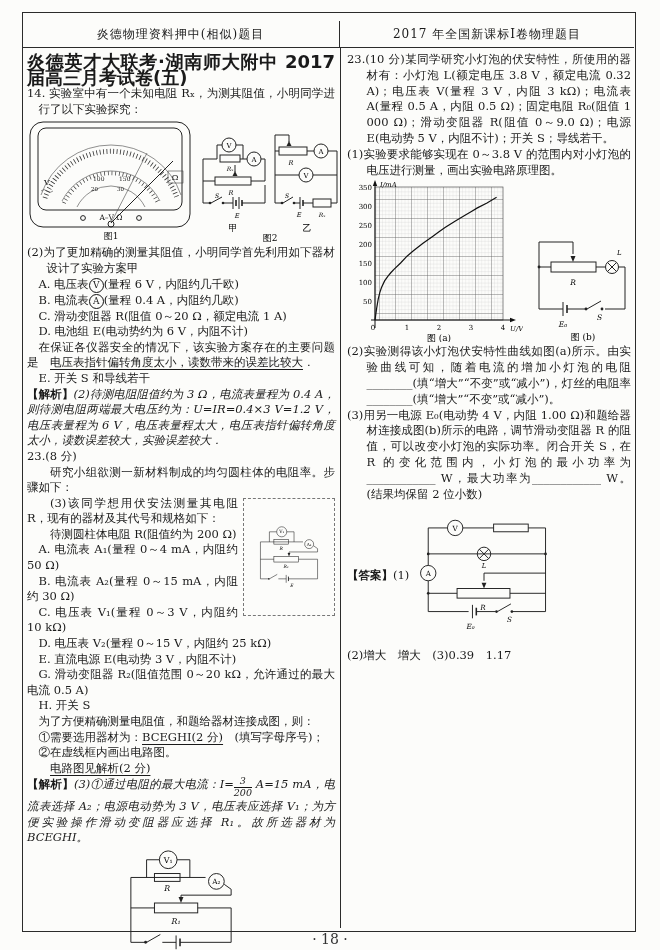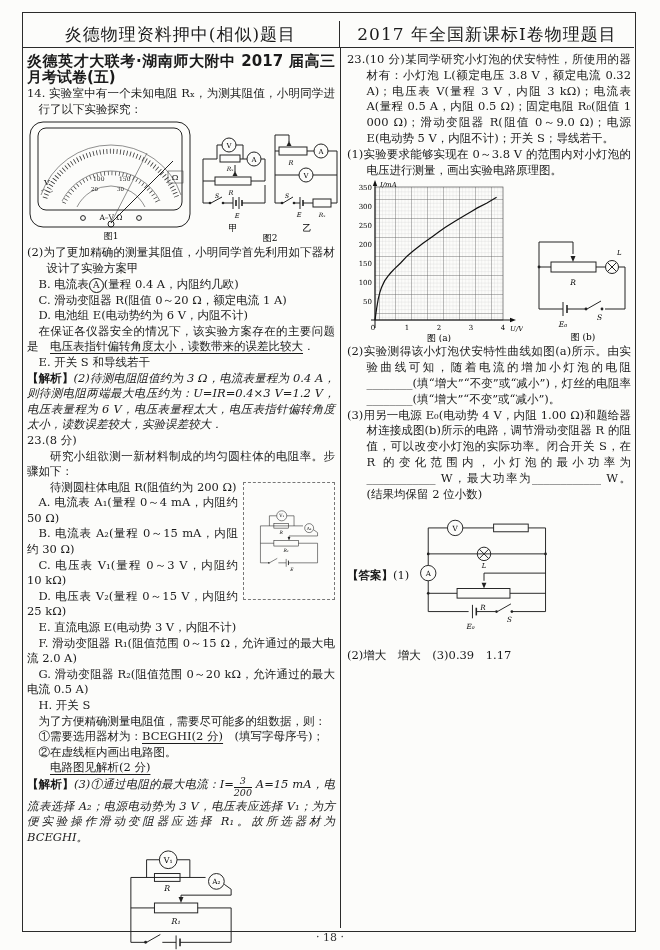--- a/index.html
+++ b/index.html
@@ -1,46 +1,46 @@
 <!DOCTYPE html>
 <html><head>
 <meta charset="utf-8">
 <style>
   html,body{margin:0;padding:0;}
   body{width:660px;height:950px;position:relative;background:#fcfcfa;
        font-family:"DejaVu Serif","Liberation Serif",serif;color:#1a1a1a;}
   .page-border{position:absolute;left:22px;top:12px;width:612px;height:918px;border:1.5px solid #2b2b2b;}
   .header-row{position:absolute;left:22px;top:12px;width:612px;height:36px;display:flex;border-bottom:1.5px solid #2b2b2b;box-sizing:border-box;}
-  .header-cell{display:flex;align-items:center;justify-content:center;font-size:17px;letter-spacing:1px;margin-top:9px;}
+  .header-cell{display:flex;align-items:center;justify-content:center;font-size:12px;letter-spacing:1px;margin-top:9px;}
   .header-cell.l{width:318px;border-right:1.5px solid #2b2b2b;box-sizing:border-box;}
   .header-cell.r{flex:1;}
   .col-divider{position:absolute;left:340px;top:48px;height:880px;border-left:1.5px solid #2b2b2b;}
   .left-col{position:absolute;left:27px;top:52px;width:308px;font-size:11.5px;line-height:15.6px;}
   .right-col{position:absolute;left:347px;top:52px;width:284px;font-size:11.5px;line-height:15.8px;}
   p{margin:0;text-align:justify;}
-  .sec-title{font-family:"DejaVu Sans","Liberation Sans",sans-serif;font-weight:bold;font-size:15px;margin:2px 0 1px 0;}
+  .sec-title{font-family:"DejaVu Sans","Liberation Sans",sans-serif;font-weight:bold;font-size:18px;margin:2px 0 1px 0;}
   .blabel{font-family:Liberation Serif, serif;font-weight:bold;}
   .kai{font-style:italic;}
   .hang1{padding-left:1em;text-indent:-1em;}
   .hang16{padding-left:1.7em;text-indent:-1.7em;}
   .sub1{padding-left:1.7em;}
   .ind1{text-indent:1em;}
   .ind2{text-indent:2em;}
   .ul{text-decoration:underline;text-underline-offset:3px;}
   .circ{display:inline-block;width:13px;height:13px;border:1px solid #111;border-radius:50%;
         text-align:center;line-height:12px;font-size:9px;text-indent:0;}
   .frac{display:inline-block;vertical-align:-0.85em;text-align:center;font-size:9.5px;line-height:1.15;}
   .frac .num{display:block;border-bottom:1px solid #111;padding:0 3px;}
   .fig-row{display:flex;align-items:flex-end;gap:4px;margin:2px 0 2px 0;}
   .dashed-box{float:right;width:90px;height:116px;border:1px dashed #777;margin:2px 0 2px 5px;
               display:flex;align-items:center;justify-content:center;}
   .center{display:flex;justify-content:center;}
   .graph-row{display:flex;align-items:flex-end;gap:6px;margin:2px 0;}
   .answer-row{display:flex;align-items:center;}
-  .page-num{position:absolute;left:0;top:931px;width:660px;text-align:center;font-size:11px;color:#333;}
+  .page-num{position:absolute;left:0;top:931px;width:660px;text-align:center;font-size:14px;color:#333;}
   svg{display:block;}
   svg text{font-family:"DejaVu Serif","Liberation Serif",serif;}
   .w{stroke:#222;stroke-width:1;fill:none;}
   .w2{stroke:#222;stroke-width:1.6;fill:none;}
   .thin{stroke:#444;stroke-width:.6;fill:none;}
 </style>
 </head>
 <body>
 
 <div class="page-border"></div>
@@ -145,20 +145,21 @@
         <text x="125" y="98" font-size="6" font-style="italic" text-anchor="middle">Rₓ</text>
         <polyline points="134,84 140,84 140,56" class="w"></polyline>
         <polyline points="78,32 78,56" class="w"></polyline>
         <text x="110" y="112" font-size="9" text-anchor="middle">乙</text>
         <text x="73" y="122" font-size="9" text-anchor="middle">图2</text>
       </svg>
     </div>
   </div>
 
   <p class="hang16">(2)为了更加精确的测量其阻值，小明同学首先利用如下器材设计了实验方案甲</p>
+  <p class="ind1"><span>A. 电压表</span><span class="circ">V</span><span>(量程 6 V，内阻约几千欧)</span></p>
   <p class="ind1"><span>B. 电流表</span><span class="circ">A</span><span>(量程 0.4 A，内阻约几欧)</span></p>
   <p class="ind1">C. 滑动变阻器 R(阻值 0～20 Ω，额定电流 1 A)</p>
   <p class="ind1">D. 电池组 E(电动势约为 6 V，内阻不计)</p>
   <p class="ind1"><span>在保证各仪器安全的情况下，该实验方案存在的主要问题是</span>　<span class="ul">电压表指针偏转角度太小，读数带来的误差比较大</span><span>．</span></p>
   <p class="ind1">E. 开关 S 和导线若干</p>
   <p class="kai"><span class="blabel" style="font-style:normal">【解析】</span><span>(2)待测电阻阻值约为 3 Ω，电流表量程为 0.4 A，则待测电阻两端最大电压约为：U=IR=0.4×3 V=1.2 V，电压表量程为 6 V，电压表量程太大，电压表指针偏转角度太小，读数误差较大，实验误差较大．</span></p>
 
   <p>23.(8 分)</p>
   <p class="ind2">研究小组欲测一新材料制成的均匀圆柱体的电阻率。步骤如下：</p>
 
@@ -184,30 +185,30 @@
       <circle cx="39" cy="98" r="1.5" fill="#222"></circle>
         <line x1="40" y1="98" x2="54" y2="90" class="w"></line>
       <line x1="56" y1="98" x2="70" y2="98" class="w"></line>
       <line x1="70" y1="91" x2="70" y2="105" class="w"></line>
         <line x1="74" y1="94" x2="74" y2="102" class="w2"></line>
       <text x="80" y="112" font-size="8" font-style="italic" text-anchor="middle">E</text>
       <line x1="74" y1="98" x2="126" y2="98" class="w"></line>
     </svg>
   </div>
 
+  <p class="ind2">(3)该同学想用伏安法测量其电阻 R，现有的器材及其代号和规格如下：</p>
   <p class="ind2">待测圆柱体电阻 R(阻值约为 200 Ω)</p>
   <p class="ind1">A. 电流表 A₁(量程 0～4 mA，内阻约 50 Ω)</p>
   <p class="ind1">B. 电流表 A₂(量程 0～15 mA，内阻约 30 Ω)</p>
   <p class="ind1">C. 电压表 V₁(量程 0～3 V，内阻约 10 kΩ)</p>
   <p class="ind1">D. 电压表 V₂(量程 0～15 V，内阻约 25 kΩ)</p>
   <p class="ind1">E. 直流电源 E(电动势 3 V，内阻不计)</p>
-  <p class="ind1">F. 滑动变阻器 R₁(阻值范围 0～15 Ω，允许通过的最大电流 2.0 A)</p>
   <p class="ind1">G. 滑动变阻器 R₂(阻值范围 0～20 kΩ，允许通过的最大电流 0.5 A)</p>
   <p class="ind1">H. 开关 S</p>
-  <p class="ind1">为了方便精确测量电阻值，需要尽可能多的组数据，则：</p>
+  <p class="ind1">为了方便精确测量电阻值，和题给器材连接成图，则：</p>
   <p class="ind1"><span>①需要选用器材为：</span><span class="ul">BCEGHI(2 分)</span>　<span>(填写字母序号)；</span></p>
   <p class="ind1">②在虚线框内画出电路图。</p>
   <p class="ind2 ul">电路图见解析(2 分)</p>
   <p class="kai"><span class="blabel" style="font-style:normal">【解析】</span><span>(3)①通过电阻的最大电流：I=</span><span class="frac"><span class="num">3</span><span>200</span></span> <span>A=15 mA，电流表选择 A₂；电源电动势为 3 V，电压表应选择 V₁；为方便实验操作滑动变阻器应选择 R₁。故所选器材为 BCEGHI。</span></p>
 
   <div class="center">
     <svg width="148" height="116" viewBox="0 0 150 118">
       <circle cx="62" cy="14" r="9" class="w"></circle>
       <text x="62" y="17" font-size="8" text-anchor="middle">V₁</text>
       <polyline points="40,32 40,14 53,14" class="w"></polyline>

